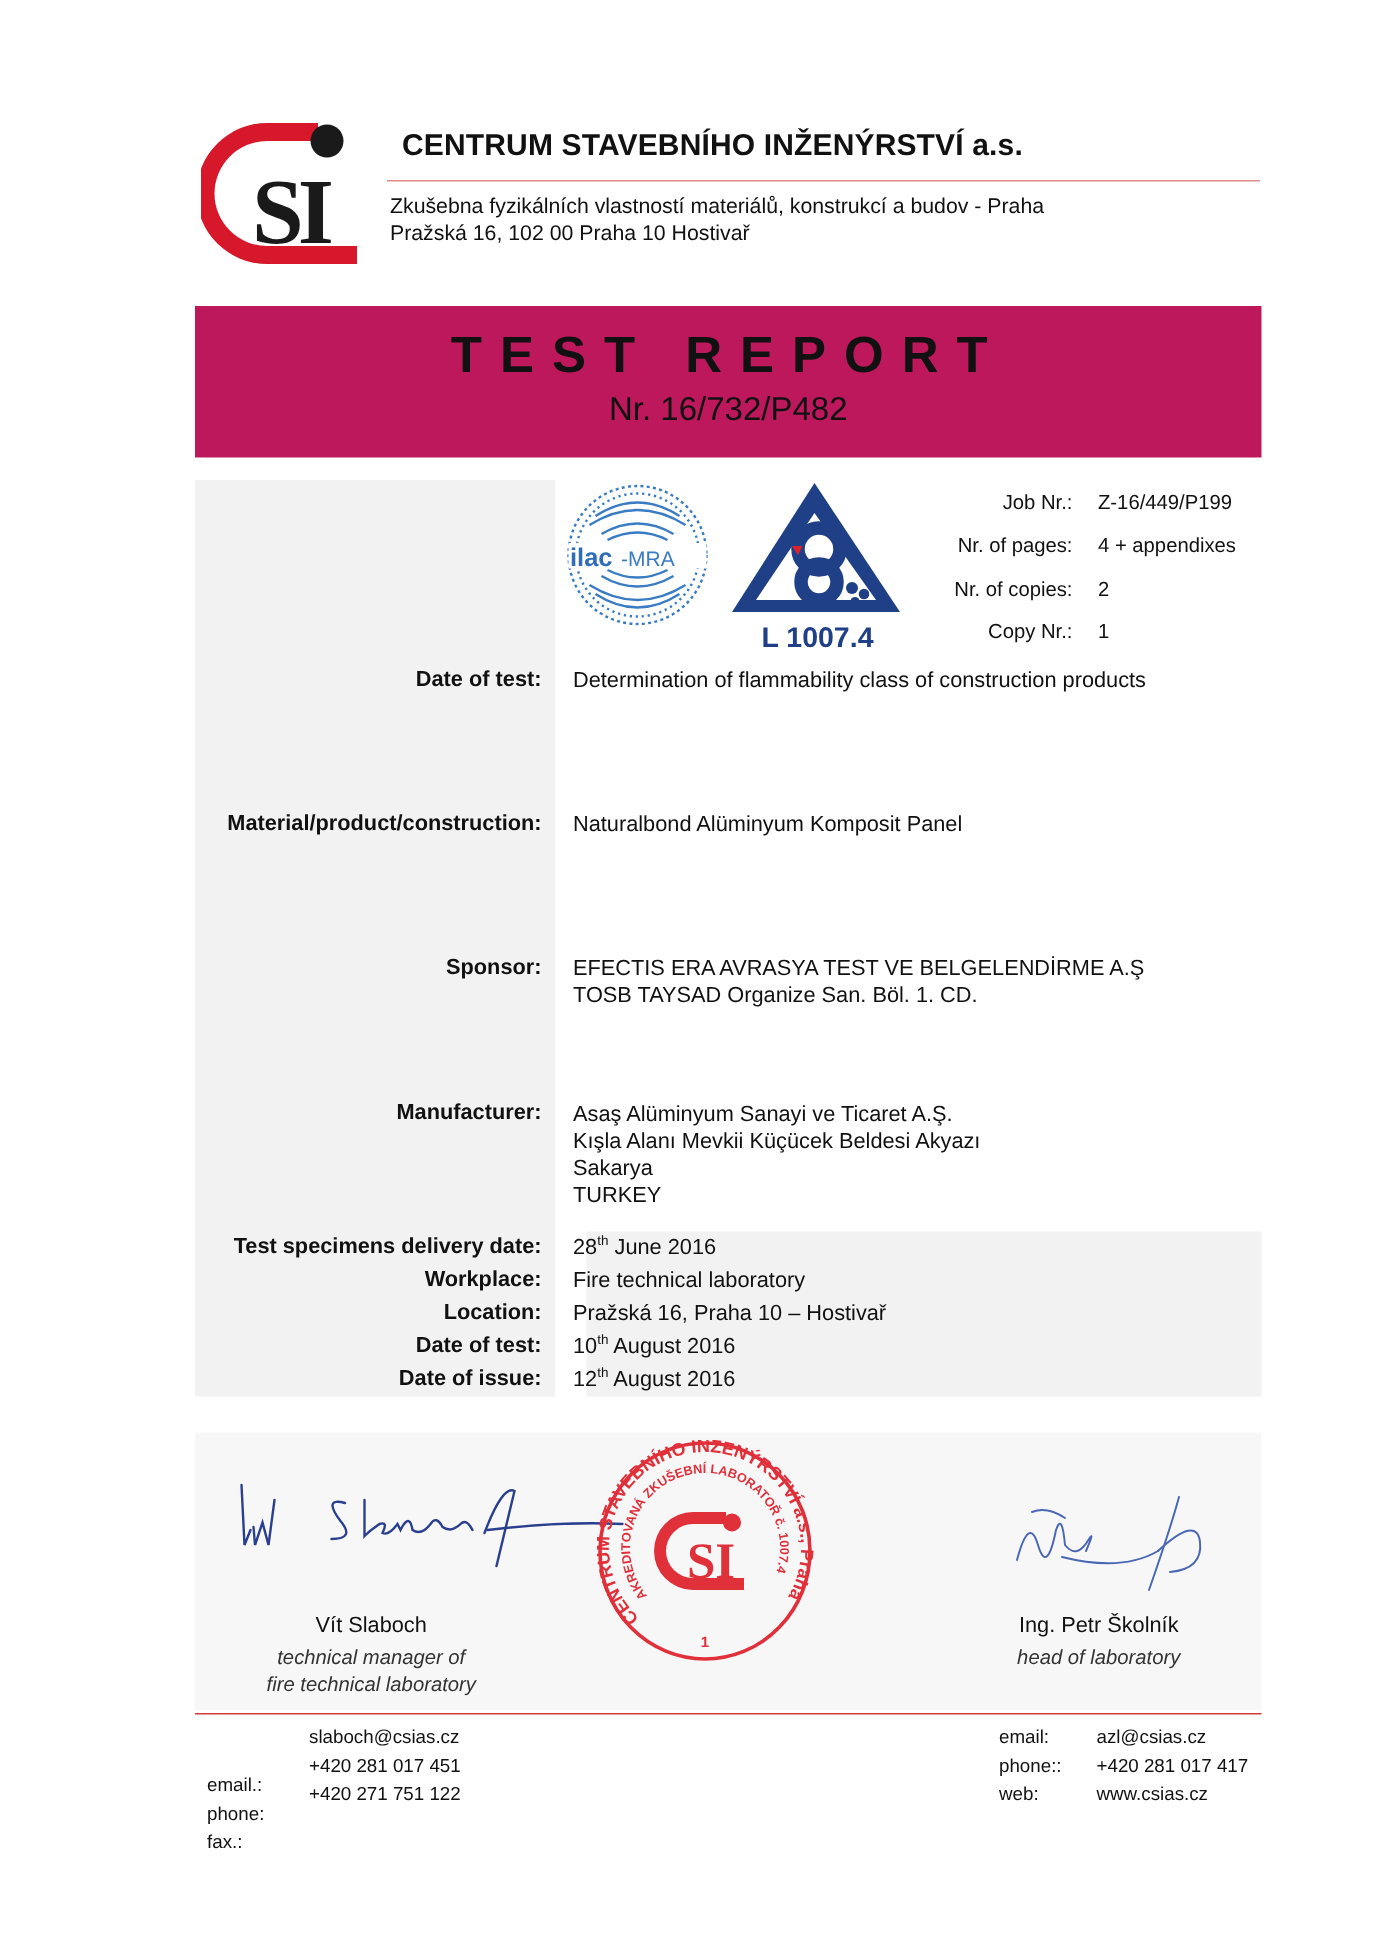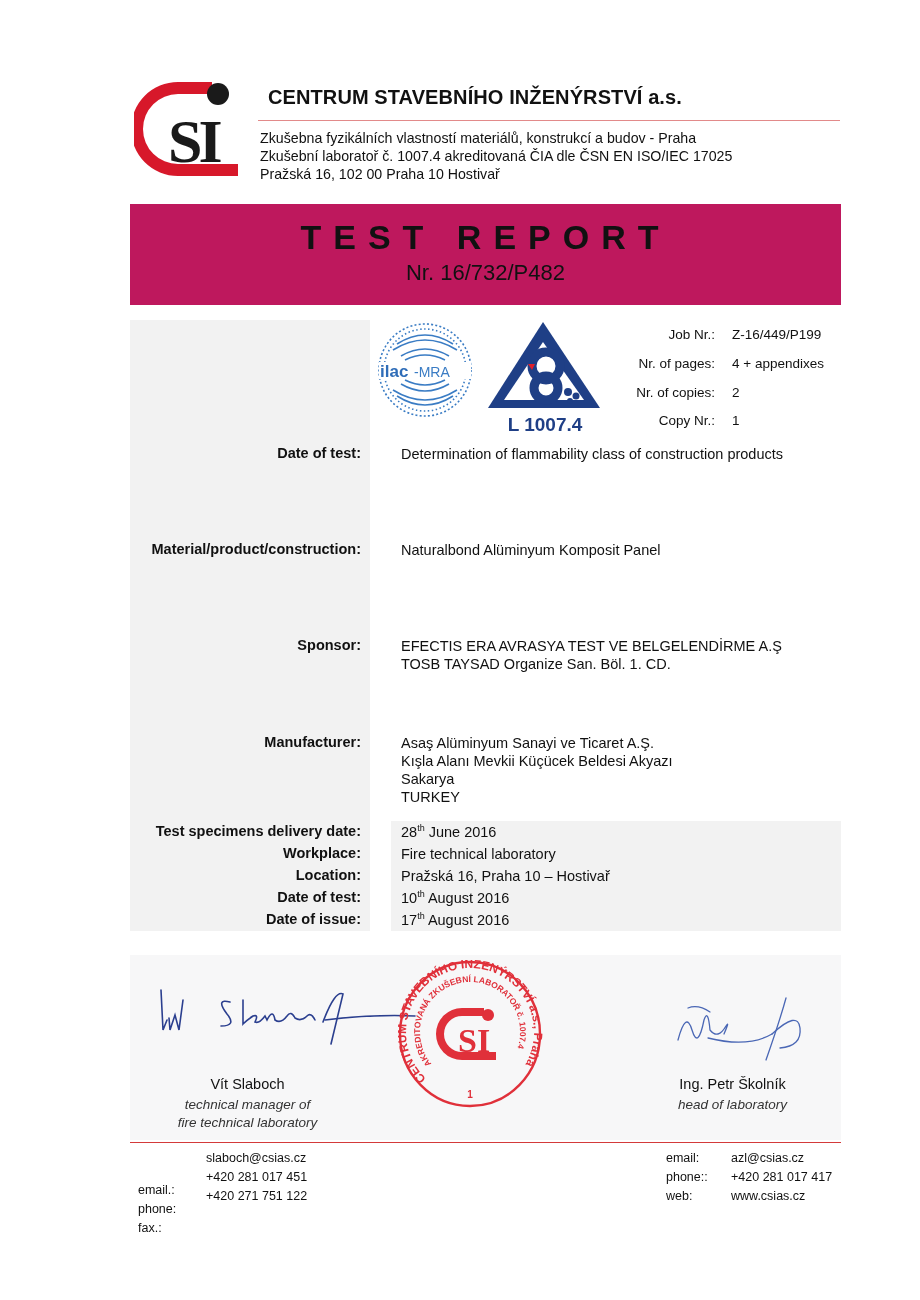--- a/index.html
+++ b/index.html
@@ -17,21 +17,21 @@
     .org-lines { left: 260px; top: 129px; font-size: 14.2px; line-height: 18px; }
 
     
     .title-box { left: 130px; top: 204px; width: 711px; height: 101px; background: #be185d; }
     .title-main { left: 0; top: 14px; width: 100%; text-align: center; font-size: 34px; font-weight: bold; letter-spacing: 12px; }
     .title-sub { left: 0; top: 56px; width: 100%; text-align: center; font-size: 22px; }
 
     
     .label-col { left: 130px; top: 320px; width: 240px; height: 611px; background: #f2f2f2; }
     .label { right: 559px; font-size: 14.5px; font-weight: bold; text-align: right; white-space: nowrap; }
-    .value { left: 401px; font-size: 14.5px; line-height: 18px; white-space: nowrap; }
+    .value { left: 382px; font-size: 14.5px; line-height: 18px; white-space: nowrap; }
 
     .dates-box { left: 391px; top: 821px; width: 450px; height: 110px; background: #f2f2f2; }
 
     
     .meta-label { right: 205px; font-size: 13.5px; text-align: right; }
     .meta-value { left: 732px; font-size: 13.5px; }
 
     
     .sig-box { left: 130px; top: 955px; width: 711px; height: 185px; background: #f7f7f8; }
     .sig-name { font-size: 14.5px; text-align: center; }
@@ -48,21 +48,20 @@
   <svg width="106" height="106" viewBox="0 0 106 106">
     <path d="M78 6 H44 A38 38 0 0 0 44 100 H104 V88 H44 A26 26 0 0 1 44 18 H78 Z" fill="#d7182a"></path>
     <circle cx="84" cy="18" r="11" fill="#1a1a1a"></circle>
     <text x="34" y="86" font-family="Liberation Serif, serif" font-weight="bold" font-size="62" fill="#1a1a1a" letter-spacing="-4">SI</text>
   </svg>
 </div>
 <div class="abs org-name">CENTRUM STAVEBNÍHO INŽENÝRSTVÍ a.s.</div>
 <div class="abs header-rule"></div>
 <div class="abs org-lines">
   <div>Zkušebna fyzikálních vlastností materiálů, konstrukcí a budov - Praha</div>
-  <div>Zkušební laboratoř č. 1007.4 akreditovaná ČIA dle ČSN EN ISO/IEC 17025</div>
   <div>Pražská 16, 102 00 Praha 10 Hostivař</div>
 </div>
 
 <div class="abs title-box">
   <div class="abs title-main">TEST REPORT</div>
   <div class="abs title-sub">Nr. 16/732/P482</div>
 </div>
 
 <div class="abs label-col"></div>
 <div class="abs dates-box"></div>
@@ -135,21 +134,21 @@
 <div class="abs label" style="top:845px;">Workplace:</div>
 <div class="abs value" style="top:845px;">Fire technical laboratory</div>
 
 <div class="abs label" style="top:867px;">Location:</div>
 <div class="abs value" style="top:867px;">Pražská 16, Praha 10 – Hostivař</div>
 
 <div class="abs label" style="top:889px;">Date of test:</div>
 <div class="abs value" style="top:889px;"><span>10</span><sup>th</sup><span> August 2016</span></div>
 
 <div class="abs label" style="top:911px;">Date of issue:</div>
-<div class="abs value" style="top:911px;"><span>17</span><sup>th</sup><span> August 2016</span></div>
+<div class="abs value" style="top:911px;"><span>12</span><sup>th</sup><span> August 2016</span></div>
 
 <div class="abs sig-box"></div>
 
 <div class="abs" style="left:155px; top:980px; width:270px; height:70px;">
   <svg width="270" height="70" viewBox="0 0 270 70">
     <g fill="none" stroke="#2b3f8f" stroke-width="1.6" stroke-linecap="round">
       <path d="M6 10 L8 50 L12 40"></path>
         <path d="M14 38 L15 50 L20 35 L24 50 L28 20"></path>
       <path d="M75 22 Q60 18 72 34 Q82 46 66 46"></path>
       <path d="M88 20 L88 44 Q92 40 98 36 Q104 34 100 42 Q104 44 110 36 L112 40 Q118 28 120 40 Q126 44 132 36 Q136 30 140 38 Q146 42 152 36 Q156 32 160 40"></path>

